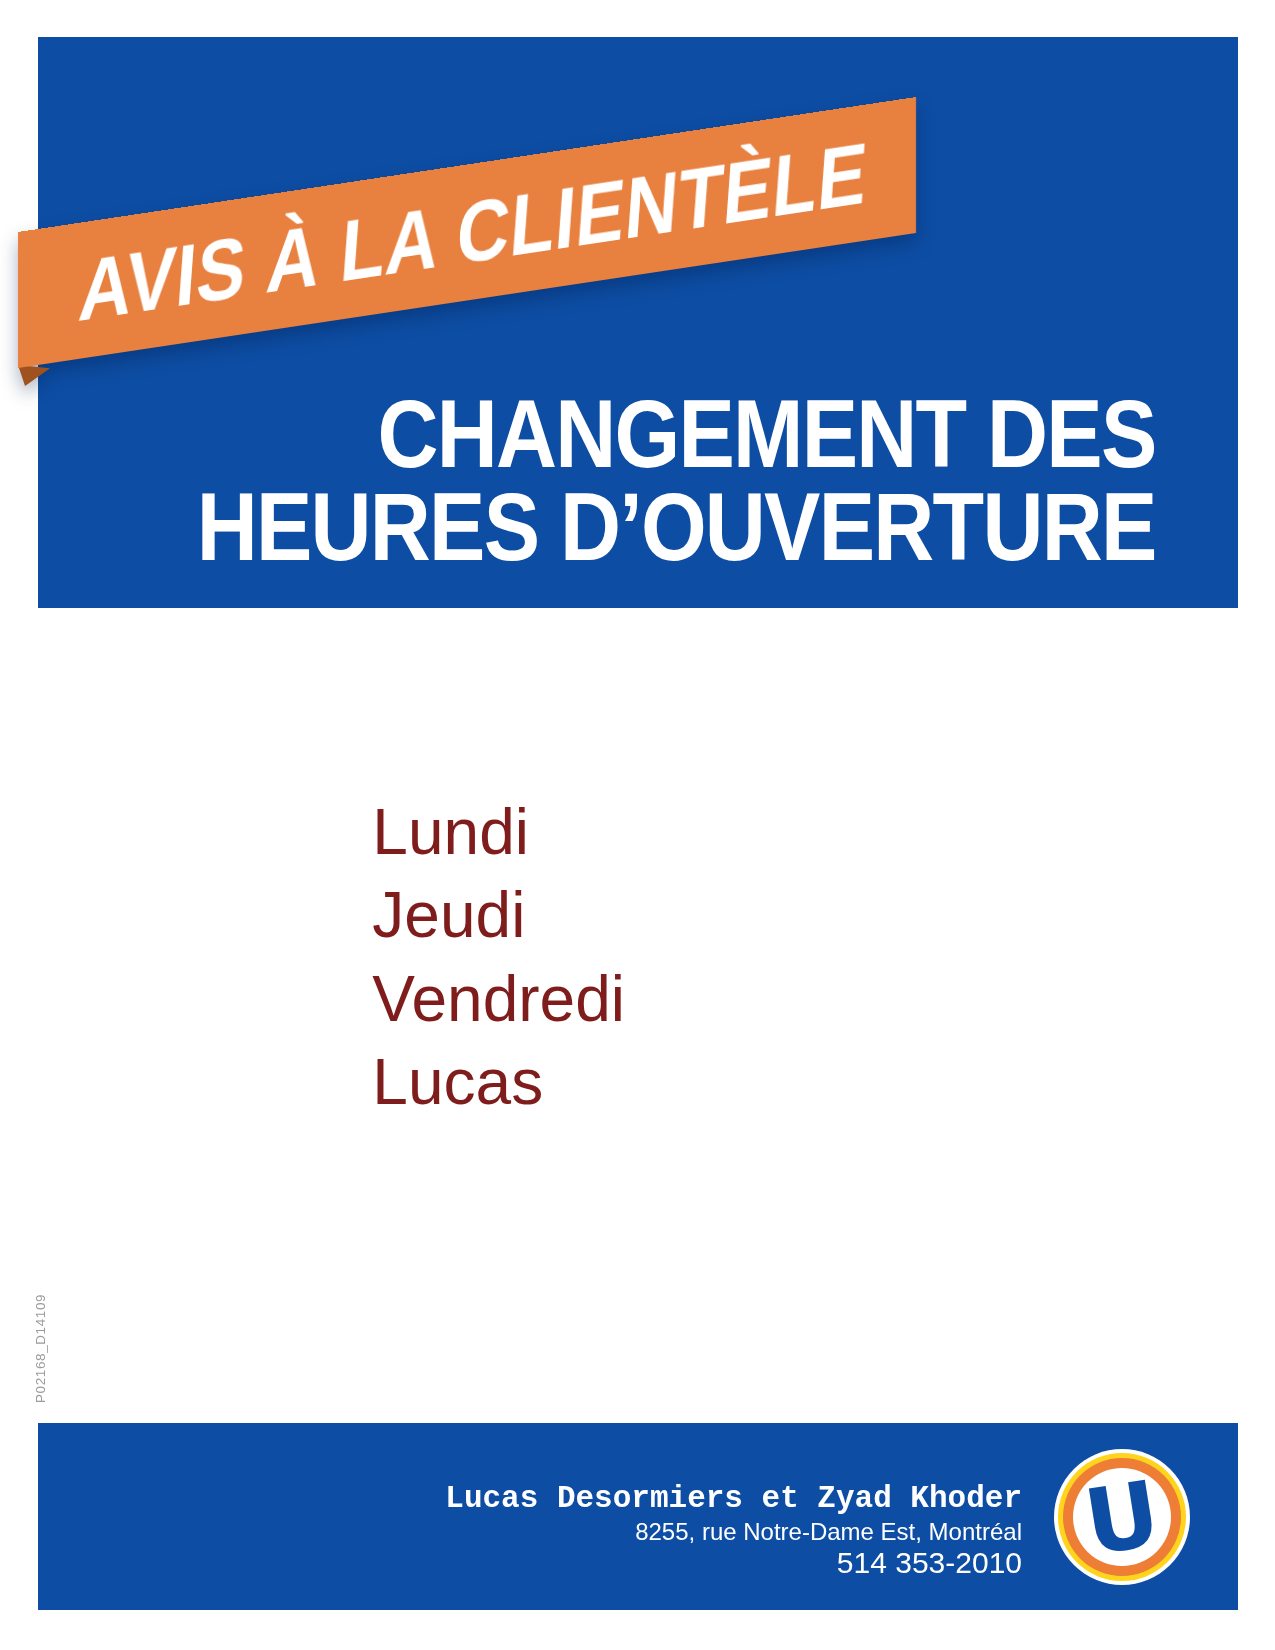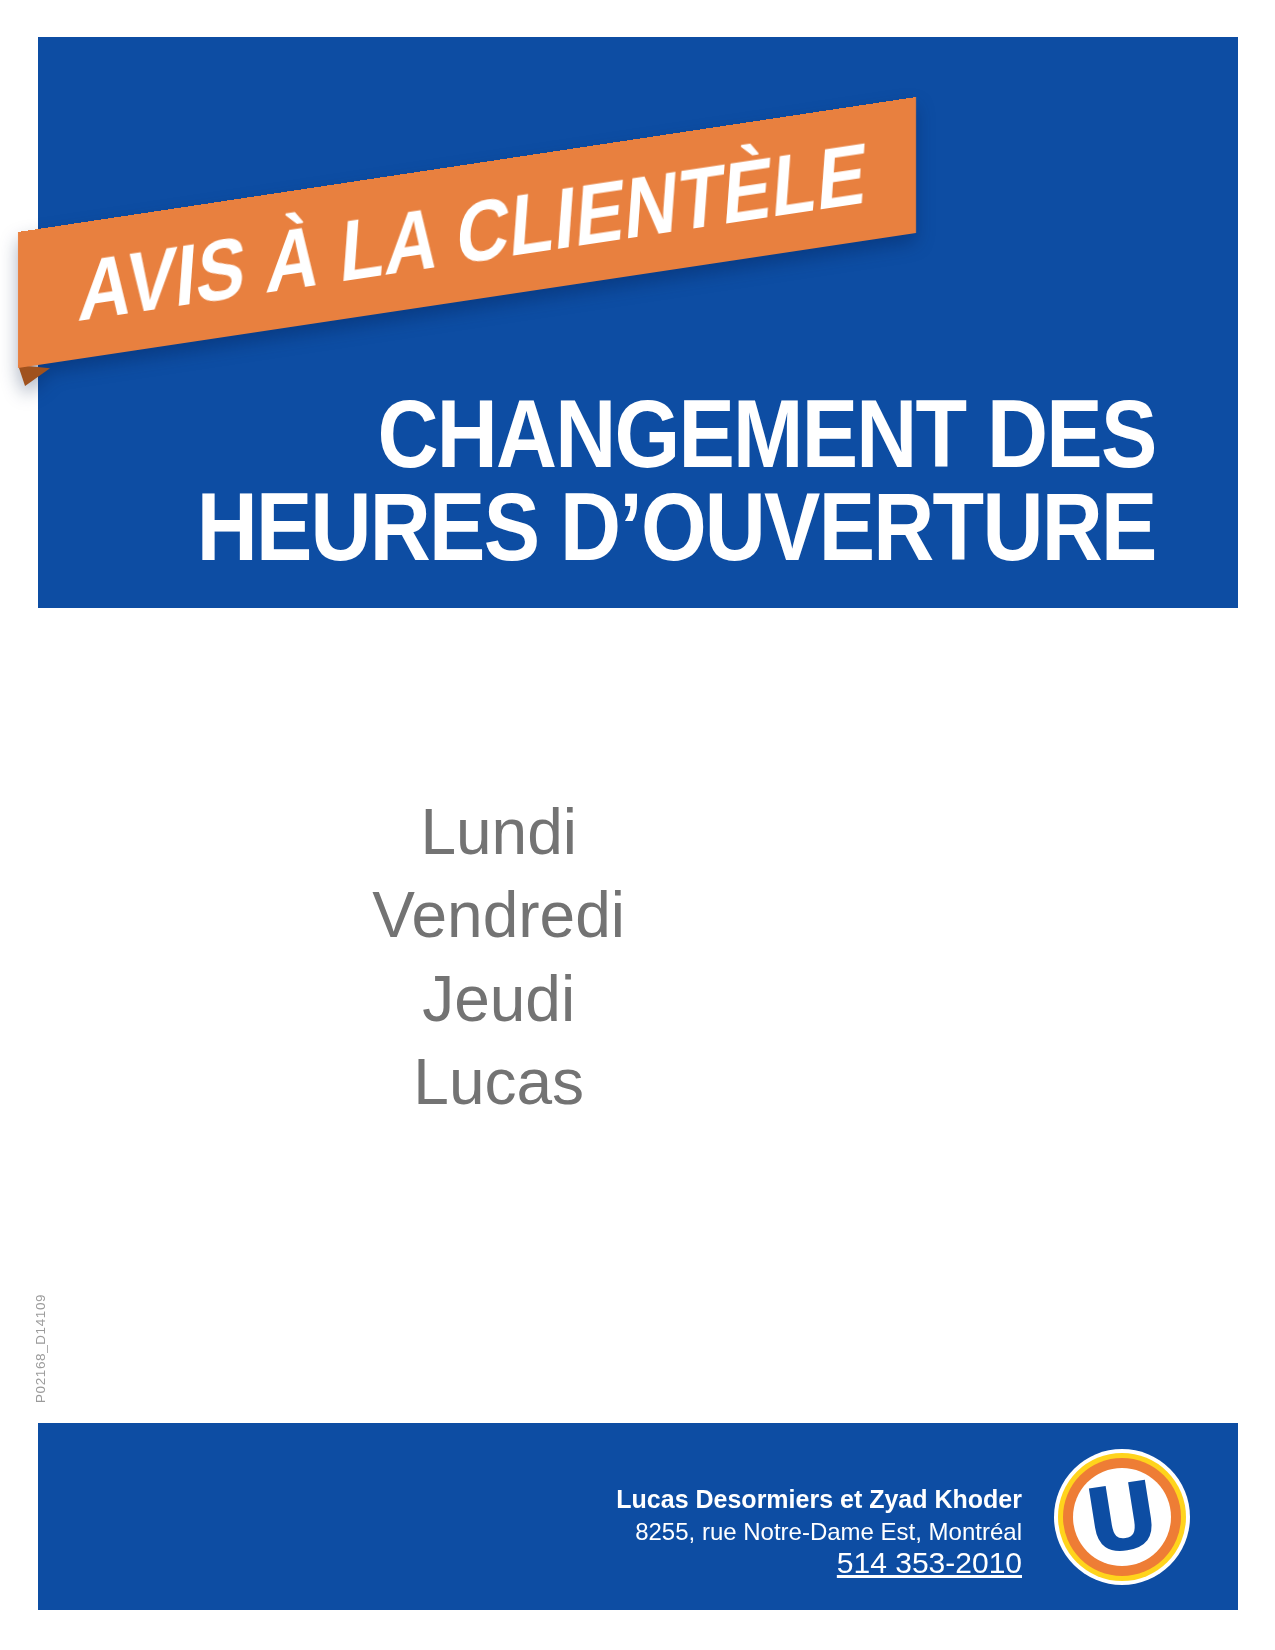--- a/index.html
+++ b/index.html
@@ -42,44 +42,44 @@
   .ribbon-text{
     display:inline-block;
     padding-left:72px;
     color:#ffffff;font-weight:bold;font-size:86px;
     letter-spacing:.5px;white-space:nowrap;
     transform:scaleX(.85) skewX(-5deg);transform-origin:0 50%;
   }
   
   .days{
     position:absolute;right:650px;top:791px;
-    text-align:center;color:#737373;
+    text-align:left;color:#7f1d1d;
     font-size:64px;line-height:83.4px;
     white-space:nowrap;
   }
   
   .print-code{
     position:absolute;left:33px;top:1403px;
     transform:rotate(-90deg);transform-origin:0 0;
     color:#9b9b9b;font-size:13.5px;letter-spacing:.6px;
     white-space:nowrap;
   }
   
   .footer-bar{
     position:absolute;left:38px;top:1423px;
     width:1200px;height:187px;
     background:#0d4da3;
   }
   .footer-text{
     position:absolute;right:253px;top:1482px;
     text-align:right;color:#ffffff;white-space:nowrap;
   }
-  .footer-owners{font-size:25px;font-weight:bold;line-height:34px;}
+  .footer-owners{font-size:31px;font-weight:bold;line-height:34px;font-family:Liberation Mono, monospace;}
   .footer-address{font-size:24px;line-height:31px;}
-  .footer-phone{font-size:30px;line-height:31px;text-decoration:underline;}
+  .footer-phone{font-size:30px;line-height:31px;}
   
   .logo{
     position:absolute;left:1054px;top:1449px;
     width:136px;height:136px;border-radius:50%;
     background:#ffffff;
     padding:0;box-sizing:border-box;
   }
   .logo .ring-yellow{
     position:absolute;left:4px;top:4px;right:4px;bottom:4px;
     border-radius:50%;background:#ffd41c;
@@ -116,22 +116,22 @@
     </div>
   </div>
 
   <div class="headline">
     <div>CHANGEMENT DES</div>
     <div>HEURES D’OUVERTURE</div>
   </div>
 
   <div class="days">
     <div>Lundi</div>
+    <div>Jeudi</div>
     <div>Vendredi</div>
-    <div>Jeudi</div>
     <div>Lucas</div>
   </div>
 
   <div class="print-code">P02168_D14109</div>
 
   <div class="footer-bar"></div>
 
   <div class="footer-text">
     <div class="footer-owners">Lucas Desormiers et Zyad Khoder</div>
     <div class="footer-address">8255, rue Notre-Dame Est, Montréal</div>

